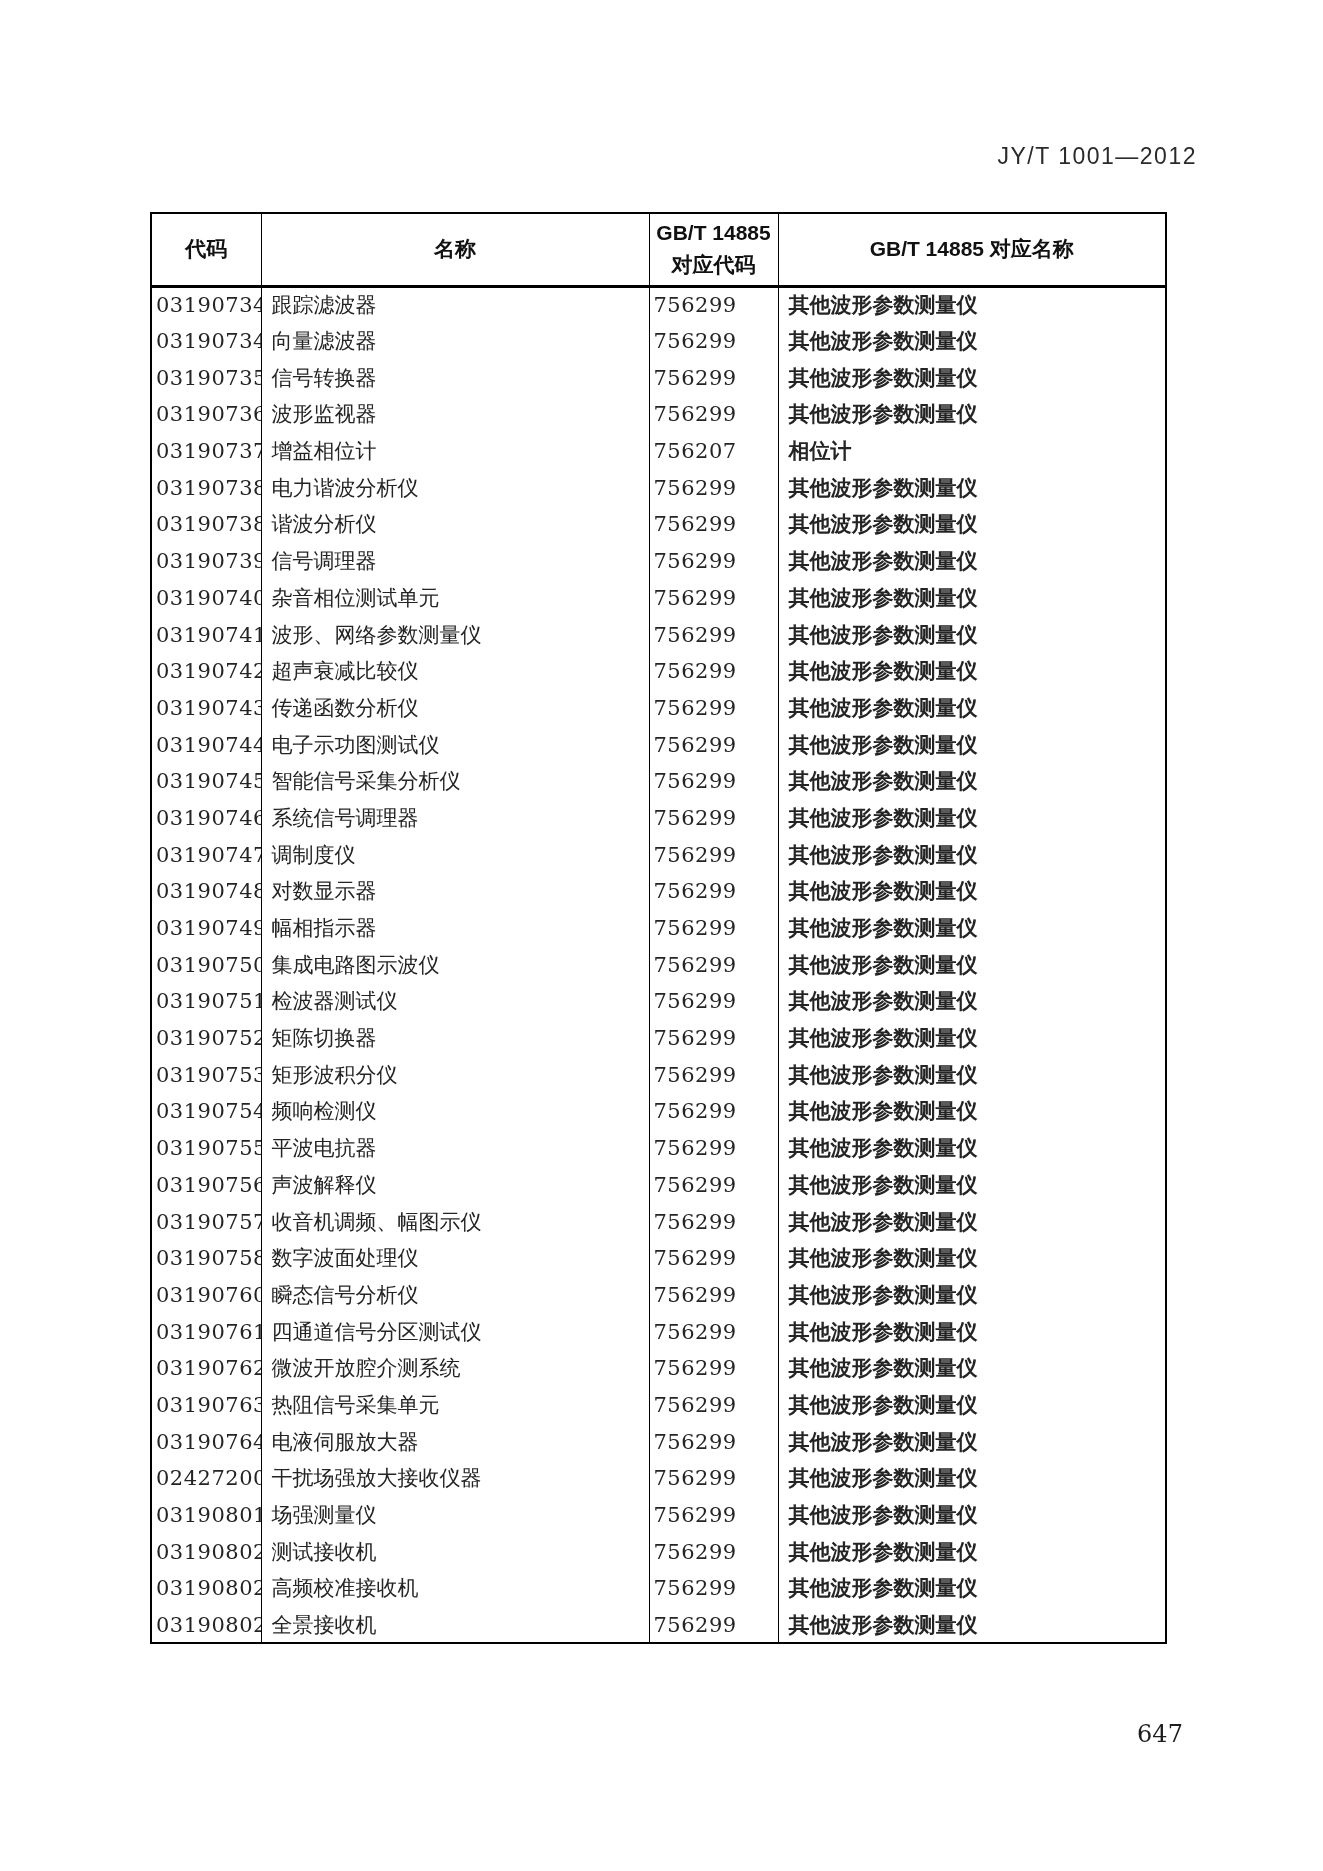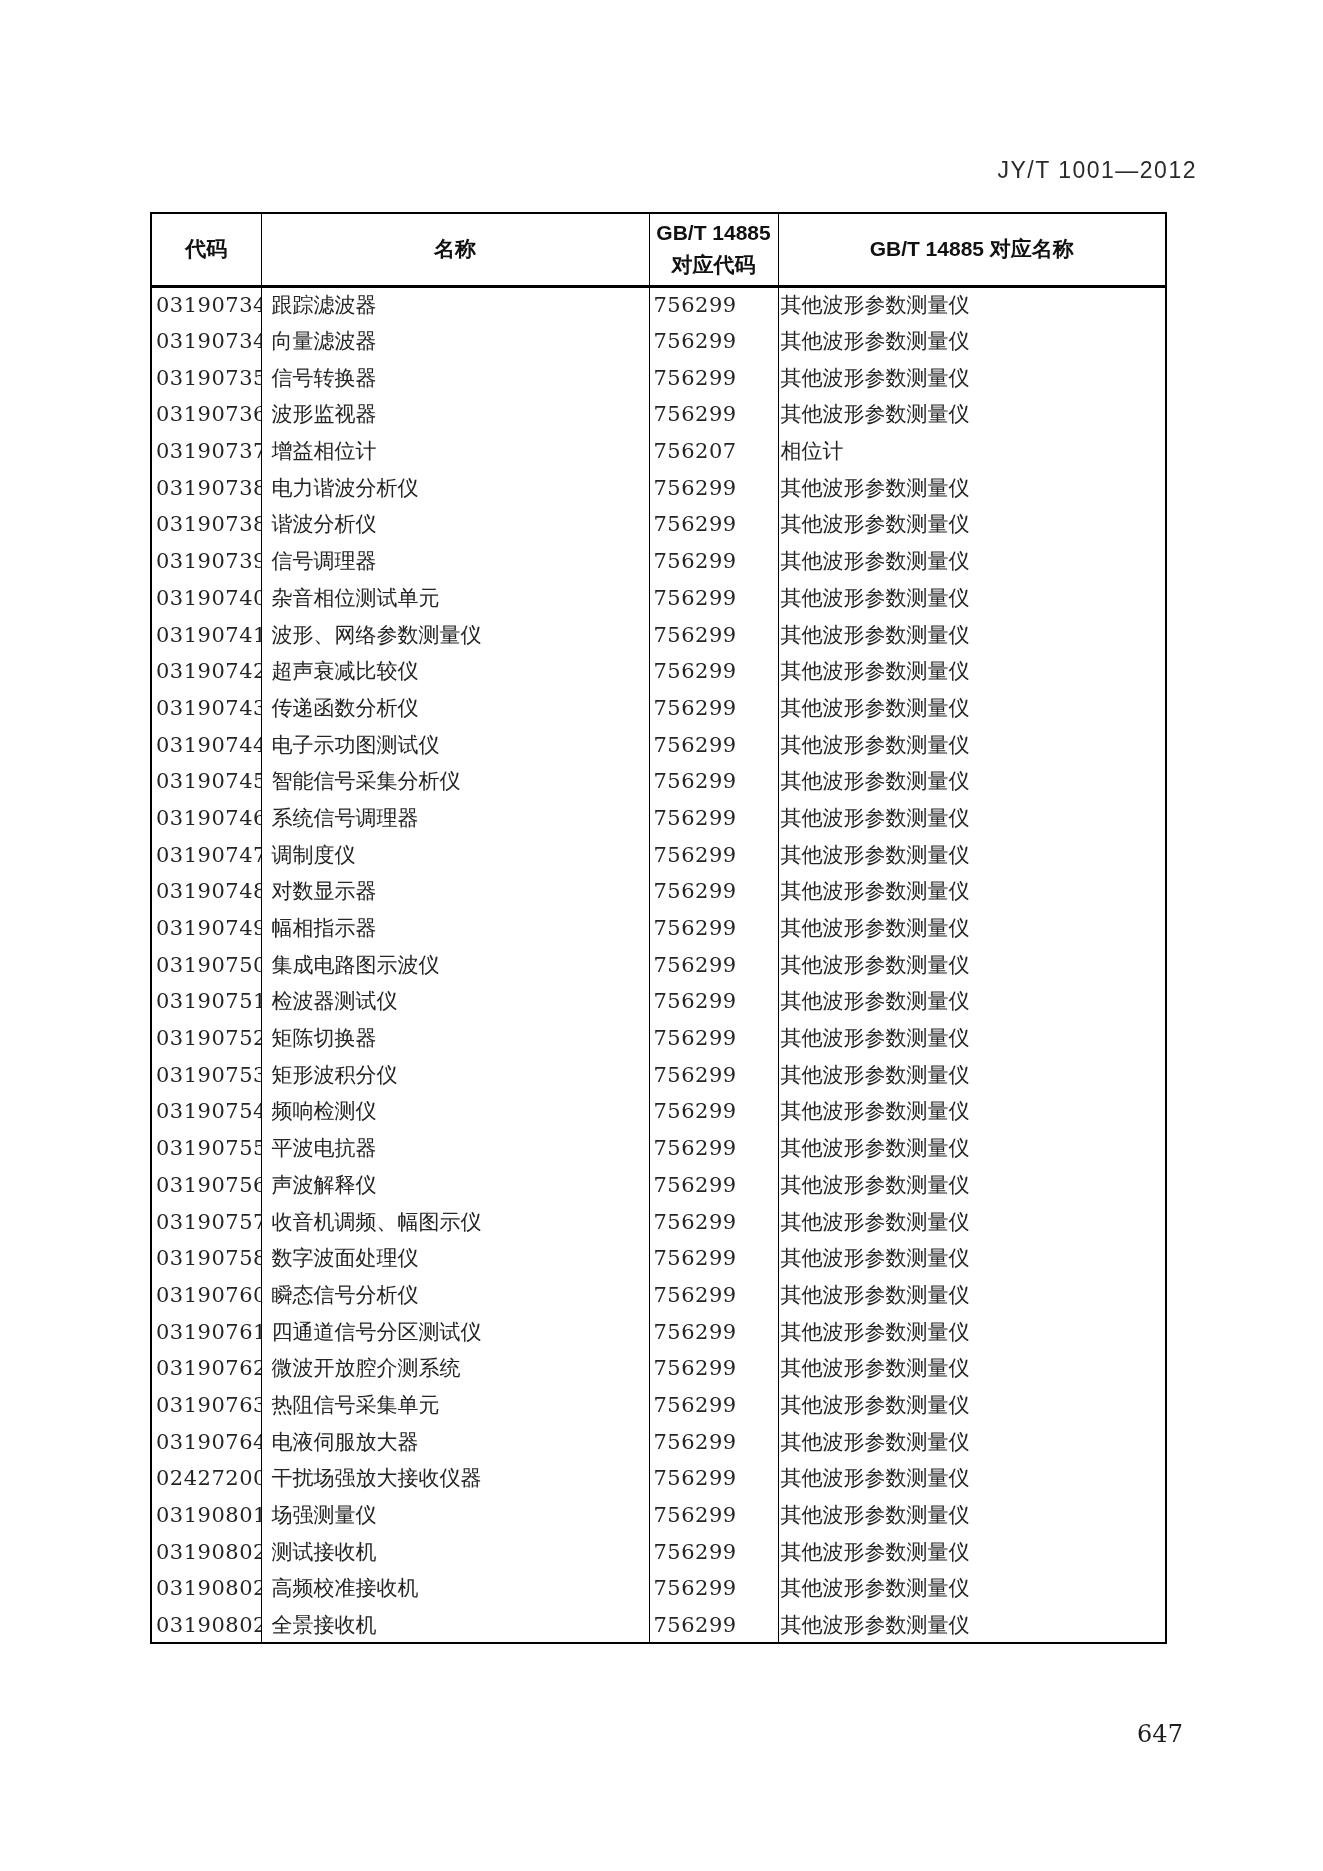--- a/index.html
+++ b/index.html
@@ -3,21 +3,21 @@
 <meta charset="utf-8">
 <style>
   * { margin:0; padding:0; box-sizing:border-box; }
   html,body { background:#ffffff; }
   body {
     width:1323px; height:1871px; position:relative;
     font-family:"DejaVu Serif","Liberation Serif",serif;
     color:#1d1d1d;
   }
   .doc-number {
-    position:absolute; top:157px; right:126px;
+    position:absolute; top:143px; right:126px;
     font-family:"Liberation Sans",sans-serif;
     font-size:23px; letter-spacing:1.5px; color:#2a2a2a;
     white-space:nowrap;
   }
   table.code-table {
     position:absolute; left:150px; top:212px;
     width:1015px;
     border-collapse:collapse; table-layout:fixed;
     border:2.5px solid #000;
   }
@@ -39,21 +39,21 @@
     height:36.7px;
     vertical-align:middle;
     font-size:21px; color:#242424;
     white-space:nowrap; overflow:hidden;
     border:none;
   }
   .code-table tbody td + td { border-left:1.5px solid #000; }
   .code-table tbody td.cell-code   { padding-left:4px;  letter-spacing:0.5px; }
   .code-table tbody td.cell-name   { padding-left:10px; }
   .code-table tbody td.cell-gbcode { padding-left:4px;  letter-spacing:0.5px; }
-  .code-table tbody td.cell-gbname { padding-left:2px; }
+  .code-table tbody td.cell-gbname { padding-left:10px;font-weight:bold; }
   .page-number {
     position:absolute; top:1720px; left:1132px; width:56px;
     text-align:center; font-size:24px; color:#1d1d1d;
   }
 </style>
 </head>
 <body>
 
 <div class="doc-number">JY/T 1001—2012</div>
 

